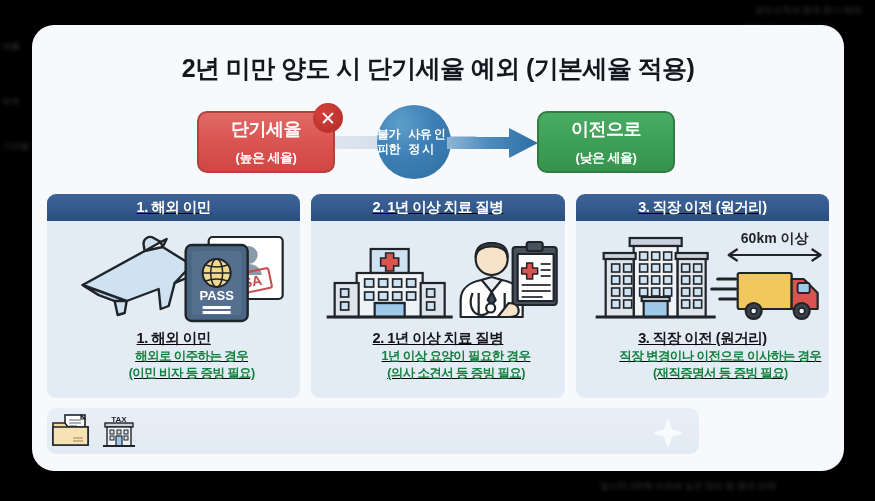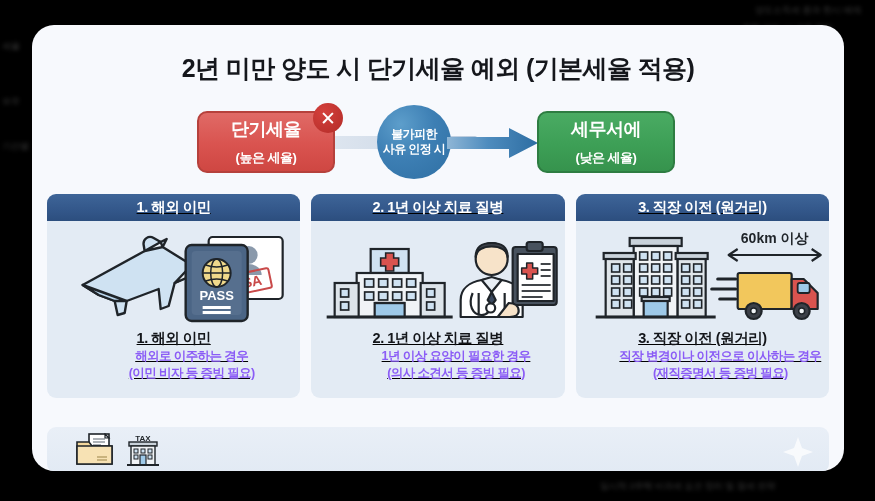--- a/index.html
+++ b/index.html
@@ -74,21 +74,21 @@
     width: 145px; height: 13px;
     background: linear-gradient(90deg,#dde5ef 0%, #cfdae8 60%, #b9cadd 100%);
     border-radius: 2px;
   }
 
   
   #circle {
     position: absolute; left: 345px; top: 2px;
     width: 74px; height: 74px; border-radius: 50%;
     background: radial-gradient(circle at 32% 26%, #5d9ecb 0%, #3d7fb4 45%, #2f6fa3 100%);
-    display: flex; flex-direction: column;
+    display: flex; flex-direction: row;
     align-items: center; justify-content: center;
     color: #ffffff; line-height: 1.25;
   }
   #circle span { font-size: 12px; font-weight: bold; letter-spacing: -0.6px; }
 
   
   #arrow { position: absolute; left: 415px; top: 24px; width: 92px; height: 32px; }
 
   
   #cards { position: absolute; left: 15px; top: 169px; width: 782px; height: 204px;
@@ -105,29 +105,29 @@
     display: flex; align-items: center; justify-content: center;
     letter-spacing: -0.5px;
   }
   .col-body {
     flex: 1 1 auto; position: relative;
     display: flex; flex-direction: column; align-items: center;
   }
   .art { height: 108px; width: 100%; position: relative; }
   .caption { text-align: center; padding: 0 4px; line-height: 1.33; }
   .caption .c-title { font-size: 14.5px; font-weight: bold; color: #14161a; letter-spacing: -0.5px; }
-  .caption .c-line { font-size: 12.5px; font-weight: bold; color: #8b5cf6; letter-spacing: -0.6px; margin-left: 36px; }
+  .caption .c-line { font-size: 12.5px; font-weight: bold; color: #15803d; letter-spacing: -0.6px; margin-left: 36px; }
 
   
   #footer {
-    position: absolute; left: 15px; top: 402px;
-    width: 782px; height: 46px;
+    position: absolute; left: 15px; top: 383px;
+    width: 652px; height: 46px;
     background: linear-gradient(180deg,#e9eff7 0%, #e2eaf4 100%);
     border-radius: 9px;
-    display: flex; align-items: center; padding-left: 28px;
+    display: flex; align-items: center; padding-left: 4px;
     overflow: hidden;
   }
   #footer-text {
     font-size: 15px; font-weight: bold; color: #14161a;
     letter-spacing: -0.6px; margin-left: 12px;
   }
   #sparkle { position: absolute; right: 14px; top: 8px; }
 </style>
 </head>
 <body>
@@ -168,21 +168,21 @@
           <linearGradient id="agrad" x1="0" y1="0" x2="1" y2="0">
             <stop offset="0" stop-color="#8fb6d6"></stop>
               <stop offset=".45" stop-color="#4e8cbe"></stop>
             <stop offset="1" stop-color="#2d6da2"></stop>
           </linearGradient>
         </defs>
         <path d="M0 10 H62 V1 L91 16 L62 31 V22 H0 Z" fill="url(#agrad)"></path>
       </svg>
 
       <div class="flowbox" id="box-basic">
-        <div class="l1">세무서에</div>
+        <div class="l1">이전으로</div>
         <div class="l2">(낮은 세율)</div>
       </div>
     </div>
 
     <div id="cards">
 
       <div class="col">
         <div class="col-head">1. 해외 이민</div>
         <div class="col-body">
           <div class="art">

